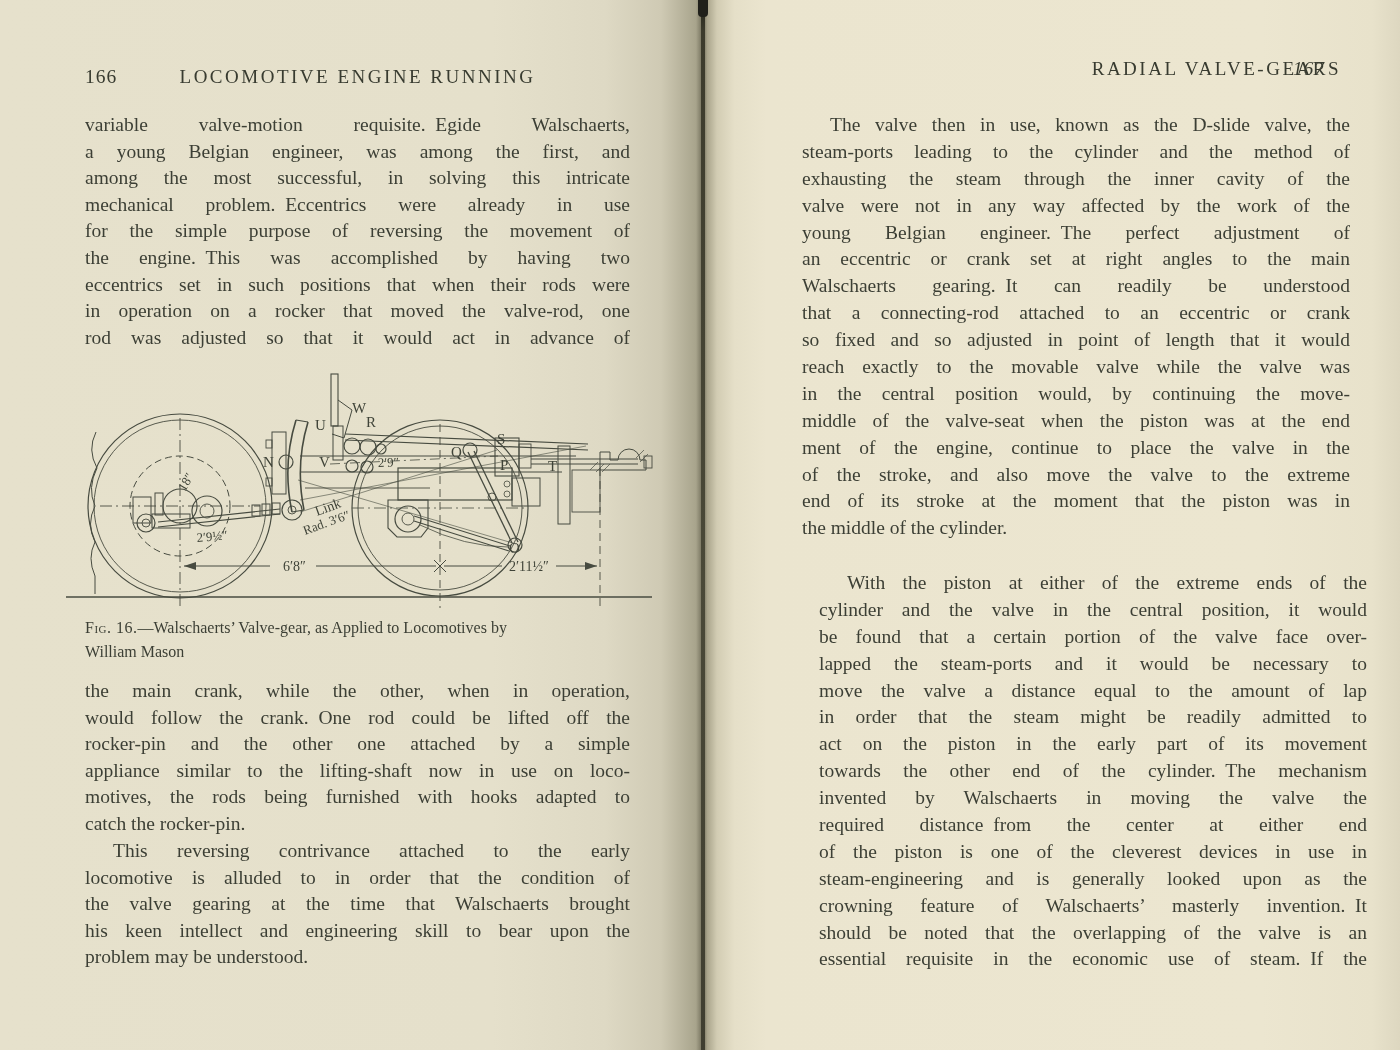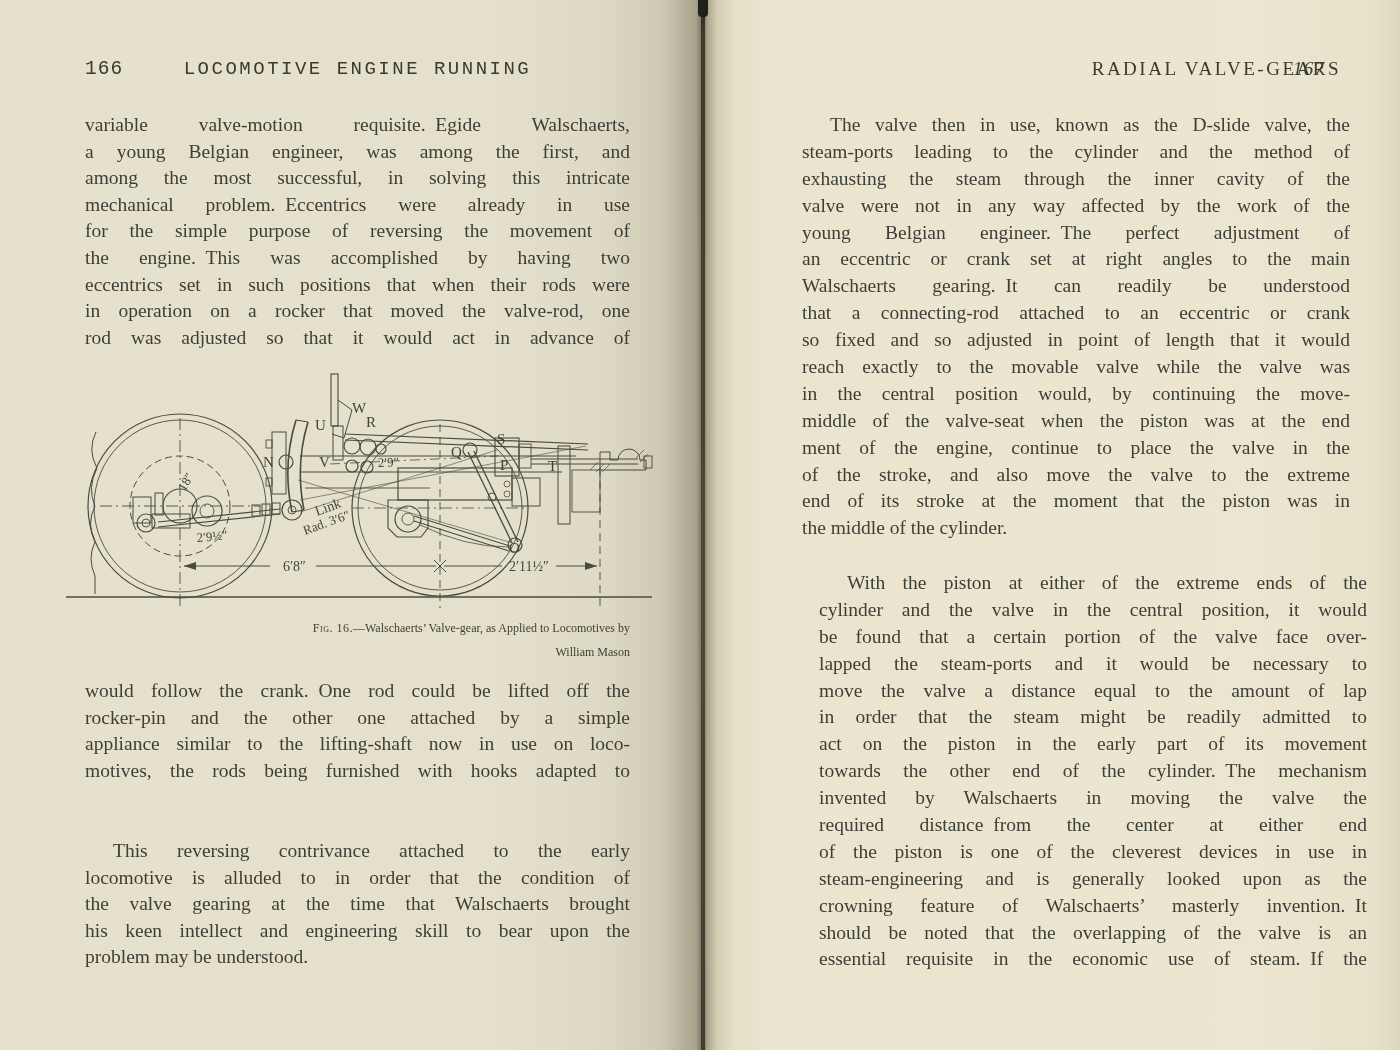--- a/index.html
+++ b/index.html
@@ -29,31 +29,31 @@
   .pagenum{font-size:19.5px;color:#383b30;letter-spacing:1px;}
   .runhead{font-size:19px;color:#383b30;letter-spacing:2.5px;}
 
   .textcol{position:absolute;color:#3c3f35;}
   .tline{height:26.6px;line-height:26.6px;font-size:19.5px;
     text-align:justify;text-align-last:justify;overflow:hidden;}
   .col-r .tline{height:26.9px;line-height:26.9px;}
   .tline.nojust{text-align-last:left;}
   .tline.indent{text-indent:28px;}
 
-  .caption{position:absolute;text-align:right;font-size:12px;line-height:24px;color:#3c3f35;}
+  .caption{position:absolute;text-align:left;font-size:16px;line-height:24px;color:#3c3f35;}
   .sc{font-variant:small-caps;letter-spacing:0.5px;}
 
   .figwrap{position:absolute;}
   svg text{font-family:"Liberation Serif","DejaVu Serif",serif;fill:#3f4338;}
 </style>
 </head>
 <body>
 
 <div class="page page-left">
-  <div class="runhead-row" style="left:85px;top:58px;width:545px;font-family:Liberation Mono, monospace;">
+  <div class="runhead-row" style="left:85px;top:66px;width:545px;">
     <span class="pagenum" style="position:absolute;left:0;top:0;">166</span>
     <span class="runhead" style="position:absolute;left:0;right:0;top:0;text-align:center;">LOCOMOTIVE ENGINE RUNNING</span>
   </div>
 
   <div class="textcol" style="left:85px;top:112px;width:545px;">
       <div class="tline">variable valve-motion requisite. Egide Walschaerts,</div>
       <div class="tline">a young Belgian engineer, was among the first, and</div>
       <div class="tline">among the most successful, in solving this intricate</div>
       <div class="tline">mechanical problem. Eccentrics were already in use</div>
       <div class="tline">for the simple purpose of reversing the movement of</div>
@@ -201,24 +201,26 @@
         </g>
     </svg>
   </div>
 
   <div class="caption" style="left:85px;top:616px;width:545px;">
     <div><span class="sc">Fig. 16.</span><span>—Walschaerts’ Valve-gear, as Applied to Locomotives by</span></div>
     <div>William Mason</div>
   </div>
 
   <div class="textcol" style="left:85px;top:678px;width:545px;">
+      <div class="tline">the main crank, while the other, when in operation,</div>
       <div class="tline">would follow the crank. One rod could be lifted off the</div>
       <div class="tline">rocker-pin and the other one attached by a simple</div>
       <div class="tline">appliance similar to the lifting-shaft now in use on loco-</div>
       <div class="tline">motives, the rods being furnished with hooks adapted to</div>
+      <div class="tline nojust">catch the rocker-pin.</div>
     </div>
 
   <div class="textcol" style="left:85px;top:838px;width:545px;">
       <div class="tline indent">This reversing contrivance attached to the early</div>
       <div class="tline">locomotive is alluded to in order that the condition of</div>
       <div class="tline">the valve gearing at the time that Walschaerts brought</div>
       <div class="tline">his keen intellect and engineering skill to bear upon the</div>
       <div class="tline nojust">problem may be understood.</div>
     </div>
 </div>

